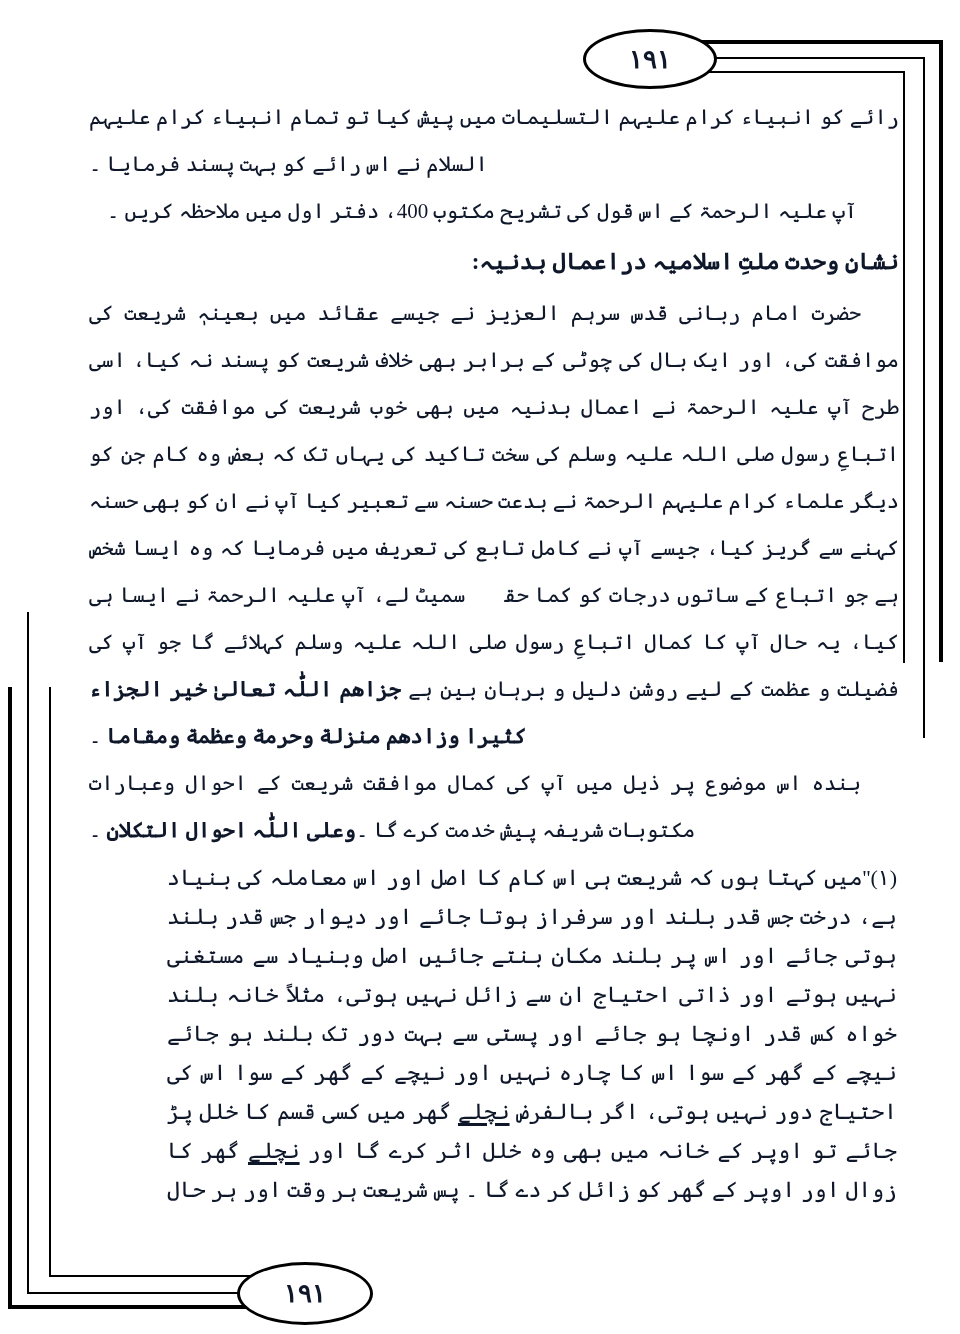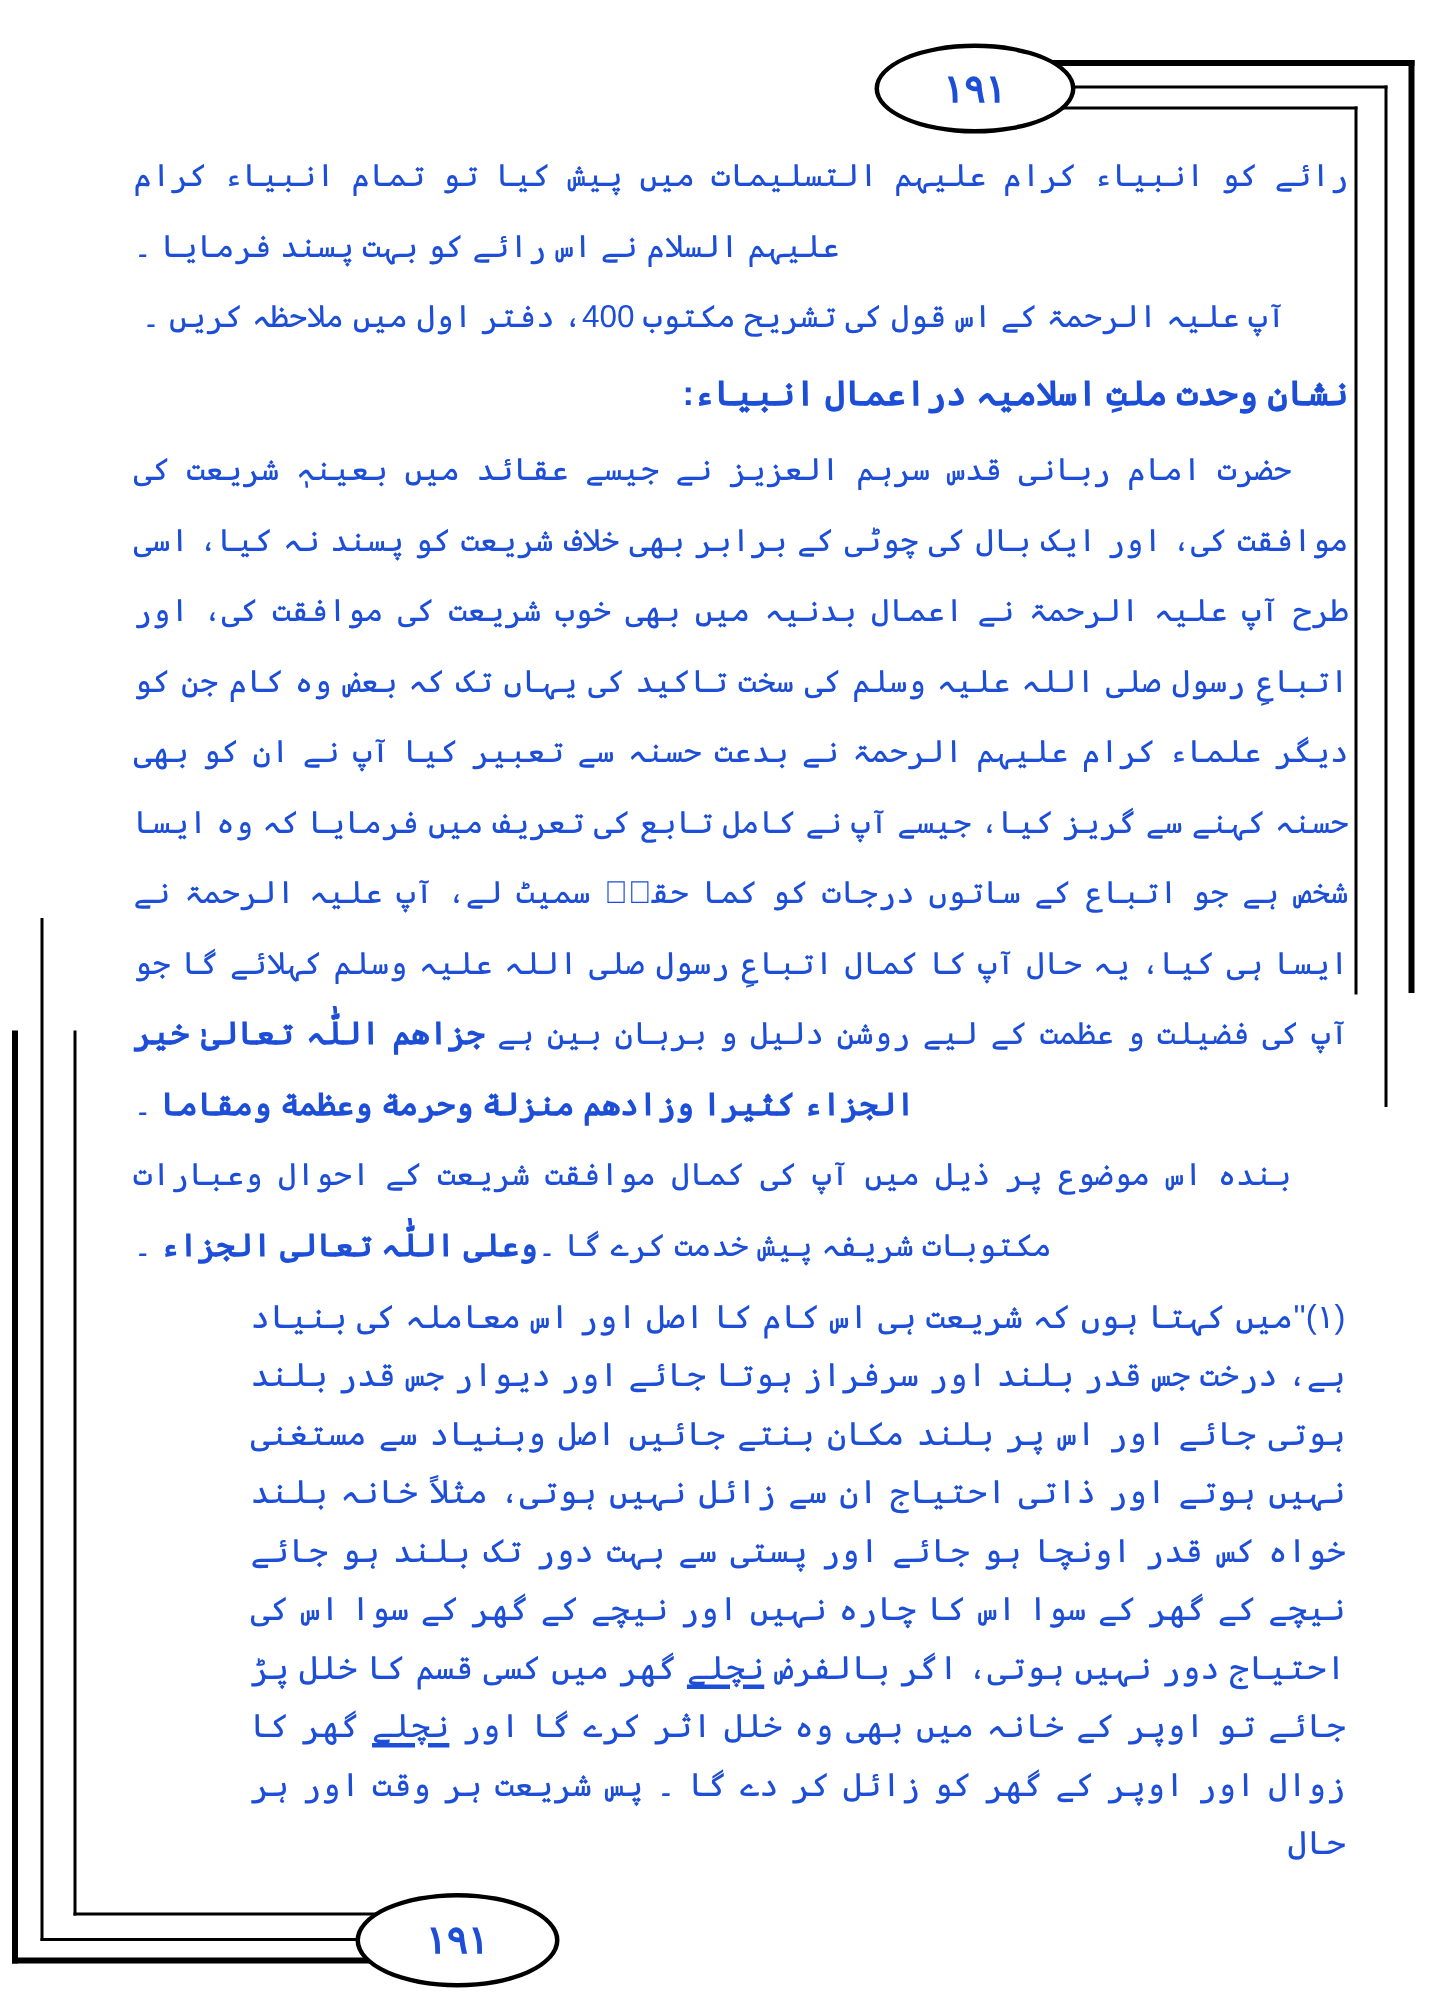--- a/index.html
+++ b/index.html
@@ -1,17 +1,17 @@
 <!DOCTYPE html>
 <html><head>
 <meta charset="utf-8">
 <style>
   html,body{margin:0;padding:0;background:#fff;width:960px;height:1334px;overflow:hidden;}
   .page{position:relative;width:960px;height:1334px;background:#fff;
-        font-family:Liberation Sans, sans-serif;color:#1d4ed8;}
+        font-family:Liberation Serif, serif;color:#0f172a;}
   
   .fl{position:absolute;background:#000;}
   
   .oval{position:absolute;background:#fff;border:3px solid #000;border-radius:50%;
         display:flex;align-items:center;justify-content:center;z-index:5;}
   .oval .num{font-size:26px;font-weight:bold;letter-spacing:3px;direction:rtl;}
   
   .text-area{position:absolute;left:89px;top:94px;width:810px;z-index:3;
              direction:rtl;font-size:21px;line-height:47px;}
   .para{margin:0;text-align:justify;text-align-last:left;}
@@ -50,22 +50,22 @@
   <div class="oval" style="left:237px;top:1262px;width:130px;height:57px;">
     <span class="num">۱۹۱</span>
   </div>
 
   <div class="text-area" lang="ur">
 
     <p class="para">رائے کو انبیاء کرام علیہم التسلیمات میں پیش کیا تو تمام انبیاء کرام علیہم السلام نے اس رائے کو بہت پسند فرمایا ۔</p>
 
     <p class="one-line">آپ علیہ الرحمۃ کے اس قول کی تشریح مکتوب 400، دفتر اول میں ملاحظہ کریں ۔</p>
 
-    <h2 class="heading">نشانِ وحدت ملتِ اسلامیہ دراعمال انبیاء:</h2>
+    <h2 class="heading">نشانِ وحدت ملتِ اسلامیہ دراعمال بدنیہ:</h2>
 
     <p class="para indented"><span>حضرت امام ربانی قدس سرہم العزیز نے جیسے عقائد میں بعینہٖ شریعت کی موافقت کی، اور ایک بال کی چوٹی کے برابر بھی خلاف شریعت کو پسند نہ کیا، اسی طرح آپ علیہ الرحمۃ نے اعمال بدنیہ میں بھی خوب شریعت کی موافقت کی، اور اتباعِ رسول صلی اللہ علیہ وسلم کی سخت تاکید کی یہاں تک کہ بعض وہ کام جن کو دیگر علماء کرام علیہم الرحمۃ نے بدعت حسنہ سے تعبیر کیا آپ نے ان کو بھی حسنہ کہنے سے گریز کیا، جیسے آپ نے کامل تابع کی تعریف میں فرمایا کہ وہ ایسا شخص ہے جو اتباع کے ساتوں درجات کو کما حقہٗ سمیٹ لے، آپ علیہ الرحمۃ نے ایسا ہی کیا، یہ حال آپ کا کمال اتباعِ رسول صلی اللہ علیہ وسلم کہلائے گا جو آپ کی فضیلت و عظمت کے لیے روشن دلیل و برہان بین ہے </span><span class="arabic-bold">جزاھم اللّٰہ تعالیٰ خیر الجزاء کثیرا وزادھم منزلة وحرمة وعظمة ومقاما</span><span> ۔</span></p>
 
-    <p class="para indented"><span>بندہ اس موضوع پر ذیل میں آپ کی کمال موافقت شریعت کے احوال وعبارات مکتوبات شریفہ پیش خدمت کرے گا ۔</span><span class="arabic-bold">وعلی اللّٰہ تعالی الجزاء</span><span> ۔</span></p>
+    <p class="para indented"><span>بندہ اس موضوع پر ذیل میں آپ کی کمال موافقت شریعت کے احوال وعبارات مکتوبات شریفہ پیش خدمت کرے گا ۔</span><span class="arabic-bold">وعلی اللّٰہ احوال التکلان</span><span> ۔</span></p>
 
     <p class="para quote"><span>(۱)''میں کہتا ہوں کہ شریعت ہی اس کام کا اصل اور اس معاملہ کی بنیاد ہے، درخت جس قدر بلند اور سرفراز ہوتا جائے اور دیوار جس قدر بلند ہوتی جائے اور اس پر بلند مکان بنتے جائیں اصل وبنیاد سے مستغنی نہیں ہوتے اور ذاتی احتیاج ان سے زائل نہیں ہوتی، مثلاً خانہ بلند خواہ کس قدر اونچا ہو جائے اور پستی سے بہت دور تک بلند ہو جائے نیچے کے گھر کے سوا اس کا چارہ نہیں اور نیچے کے گھر کے سوا اس کی احتیاج دور نہیں ہوتی، اگر بالفرض </span><span class="ul">نچلے</span><span> گھر میں کسی قسم کا خلل پڑ جائے تو اوپر کے خانہ میں بھی وہ خلل اثر کرے گا اور </span><span class="ul">نچلے</span><span> گھر کا زوال اور اوپر کے گھر کو زائل کر دے گا ۔ پس شریعت ہر وقت اور ہر حال</span></p>
 
   </div>
 </div>
 
 </body></html>

